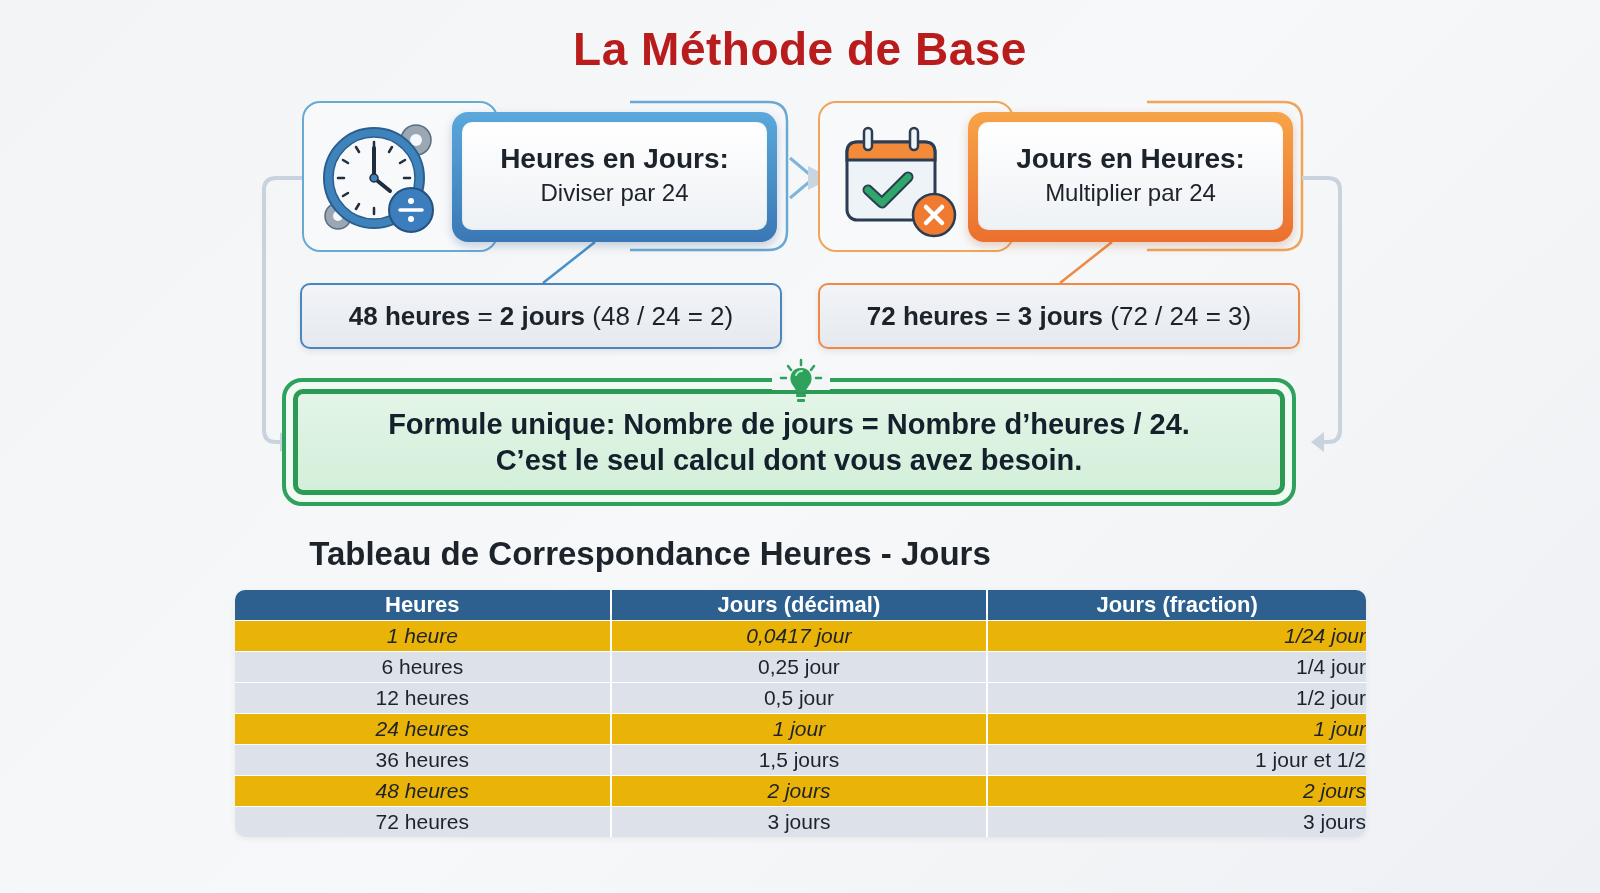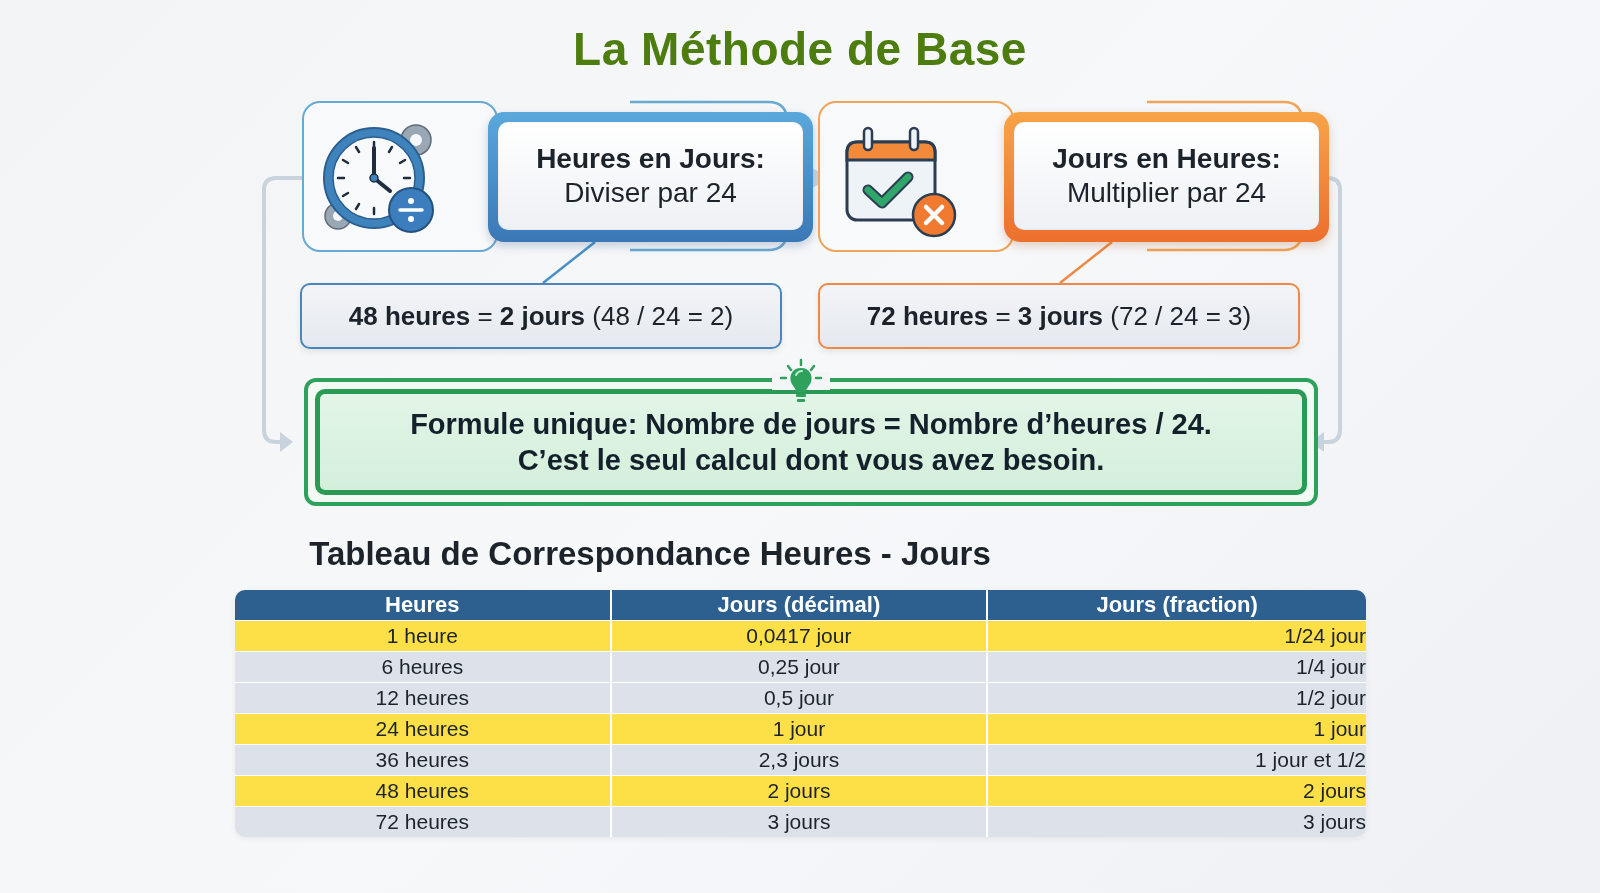--- a/index.html
+++ b/index.html
@@ -5,71 +5,71 @@
   * { box-sizing: border-box; margin: 0; padding: 0; }
   html, body { width: 1600px; height: 893px; overflow: hidden; }
   body {
     background: linear-gradient(135deg, #f3f4f6 0%, #f7f8fa 50%, #eef0f3 100%);
     font-family: "Liberation Sans", "DejaVu Sans", sans-serif;
     color: #1c2530;
     position: relative;
   }
   .title {
     position: absolute; left: 0; top: 22px; width: 1600px;
-    text-align: center; font-size: 46px; font-weight: 700; color: #4d7c0f;
+    text-align: center; font-size: 46px; font-weight: 700; color: #b91c1c;
     letter-spacing: 0.5px;
   }
   
   .connectors { position: absolute; left: 0; top: 0; width: 1600px; height: 893px; pointer-events: none; }
 
   
   .card-outer {
     position: absolute; border-radius: 18px; background: #f8f9fb;
   }
   .card-outer.blue { left: 302px; top: 101px; width: 196px; height: 151px; border: 2.5px solid #69a9d4; }
   .card-outer.orange { left: 818px; top: 101px; width: 196px; height: 151px; border: 2.5px solid #f0a55a; }
 
   .card-frame {
-    position: absolute; border-radius: 16px; margin-left: 36px;
+    position: absolute; border-radius: 16px;
   }
   .card-frame.blue { left: 452px; top: 112px; width: 325px; height: 130px;
     background: linear-gradient(180deg, #5aa8dc 0%, #3a78b5 100%);
     box-shadow: 0 4px 10px rgba(40,80,130,0.25); }
   .card-frame.orange { left: 968px; top: 112px; width: 325px; height: 130px;
     background: linear-gradient(180deg, #f7a448 0%, #ec6f2e 100%);
     box-shadow: 0 4px 10px rgba(170,80,20,0.25); }
   .card-inner {
     position: absolute; left: 10px; top: 10px; right: 10px; bottom: 12px;
     background: linear-gradient(180deg, #ffffff 0%, #eef1f5 100%);
     border-radius: 10px;
     display: flex; flex-direction: column; align-items: center; justify-content: center;
     box-shadow: inset 0 0 3px rgba(0,0,0,0.08);
   }
   .card-title { font-size: 28px; font-weight: 700; color: #1c232b; line-height: 34px; }
-  .card-sub { font-size: 28px; font-weight: 400; color: #1c232b; line-height: 34px; }
+  .card-sub { font-size: 24px; font-weight: 400; color: #1c232b; line-height: 34px; }
 
   .card-icon { position: absolute; }
   .card-icon.clock { left: 318px; top: 118px; width: 122px; height: 120px; }
   .card-icon.calendar { left: 842px; top: 122px; width: 115px; height: 118px; }
 
   .example-box {
     position: absolute; height: 66px; border-radius: 10px;
     background: linear-gradient(180deg, #f2f4f7 0%, #e5e9ef 100%);
     display: flex; align-items: center; justify-content: center;
     font-size: 26px; color: #1c232b;
     box-shadow: 0 3px 6px rgba(0,0,0,0.08);
   }
   .example-box.blue { left: 300px; top: 283px; width: 482px; border: 2.5px solid #4a85bd; }
   .example-box.orange { left: 818px; top: 283px; width: 482px; border: 2.5px solid #ef8a46; }
   .example-box b { font-weight: 700; }
   .example-box .sp { white-space: pre; }
 
   .formula-box {
-    position: absolute; left: 304px; top: 378px; width: 1014px; height: 128px;
-    border: 4px solid #2ea25c; border-radius: 12px; background: #f2faf4;
+    position: absolute; left: 282px; top: 378px; width: 1014px; height: 128px;
+    border: 4px solid #2ea25c; border-radius: 20px; background: #f2faf4;
   }
   .formula-inner {
     position: absolute; left: 7px; top: 7px; right: 7px; bottom: 7px;
     border: 5px solid #2a9a55; border-radius: 10px;
     background: linear-gradient(180deg, #e3f5e7 0%, #d3efda 100%);
     display: flex; flex-direction: column; align-items: center; justify-content: center;
   }
   .formula-line { font-size: 29px; font-weight: 700; color: #14202b; line-height: 36px; }
   .bulb { position: absolute; left: 776px; top: 358px; width: 50px; height: 50px; }
   .bulb-gap { position: absolute; left: 772px; top: 372px; width: 58px; height: 18px; background: #f3f5f7; }
@@ -87,21 +87,21 @@
   table.conv th {
     background: #2d5f8f; color: #ffffff; font-size: 22px; font-weight: 700;
     height: 30px; text-align: center; border-right: 2px solid #ffffff;
   }
   table.conv th:last-child { border-right: none; }
   table.conv td {
     font-size: 21px; color: #1c232b; text-align: center; height: 31px;
     border-right: 2px solid #ffffff; border-top: 1px solid #ffffff;
   }
   table.conv td:last-child { border-right: none; text-align: right; }
-  table.conv tr.odd td { background: #fde047; }
+  table.conv tr.odd td { background: #eab308; font-style: italic; }
   table.conv tr.even td { background: #dde2ea; }
 </style>
 </head>
 <body>
 
 <div class="title">La Méthode de Base</div>
 
 <svg class="connectors" viewBox="0 0 1600 893">
 
   <path d="M630 102 L768 102 Q787 102 787 121 L787 231 Q787 250 768 250 L630 250" fill="none" stroke="#6aa9d3" stroke-width="2.5"></path>
@@ -244,21 +244,21 @@
       <td>0,5 jour</td>
       <td>1/2 jour</td>
     </tr>
     <tr class="odd">
       <td>24 heures</td>
       <td>1 jour</td>
       <td>1 jour</td>
     </tr>
     <tr class="even">
       <td>36 heures</td>
-      <td>2,3 jours</td>
+      <td>1,5 jours</td>
       <td>1 jour et 1/2</td>
     </tr>
     <tr class="odd">
       <td>48 heures</td>
       <td>2 jours</td>
       <td>2 jours</td>
     </tr>
     <tr class="even">
       <td>72 heures</td>
       <td>3 jours</td>

